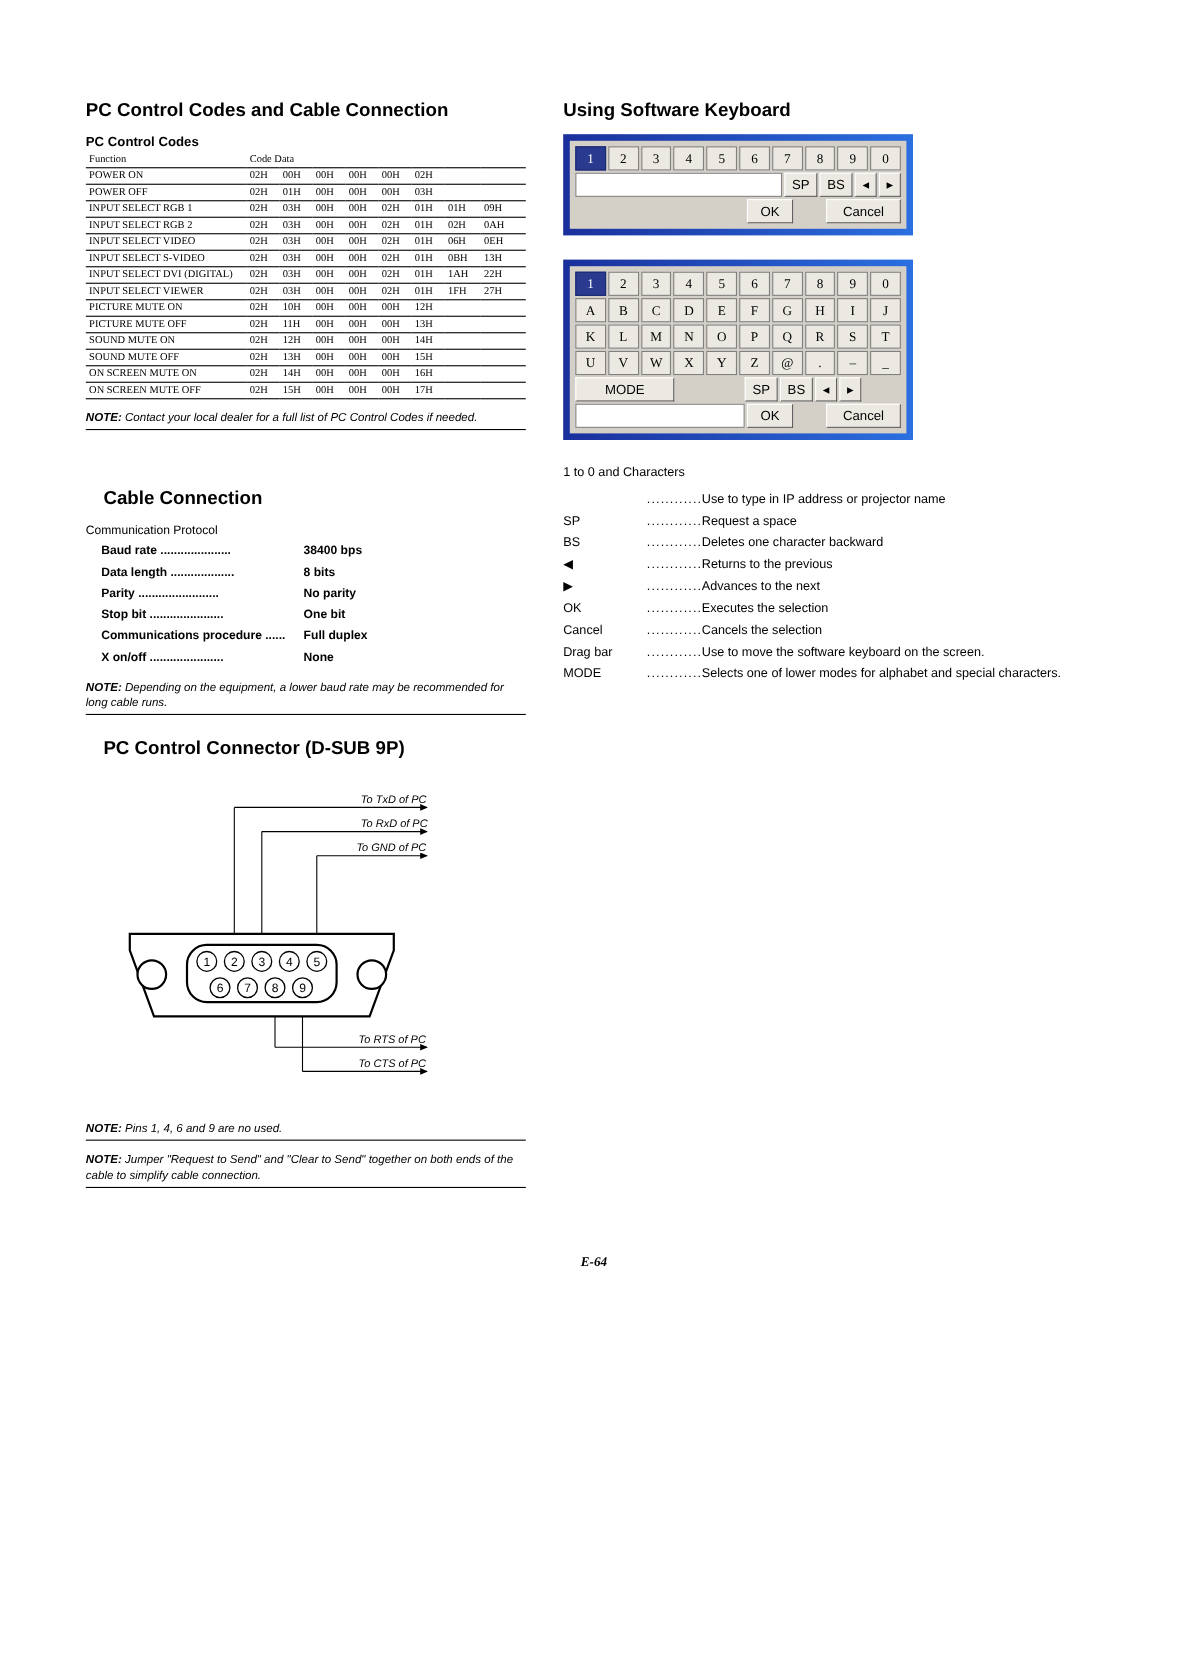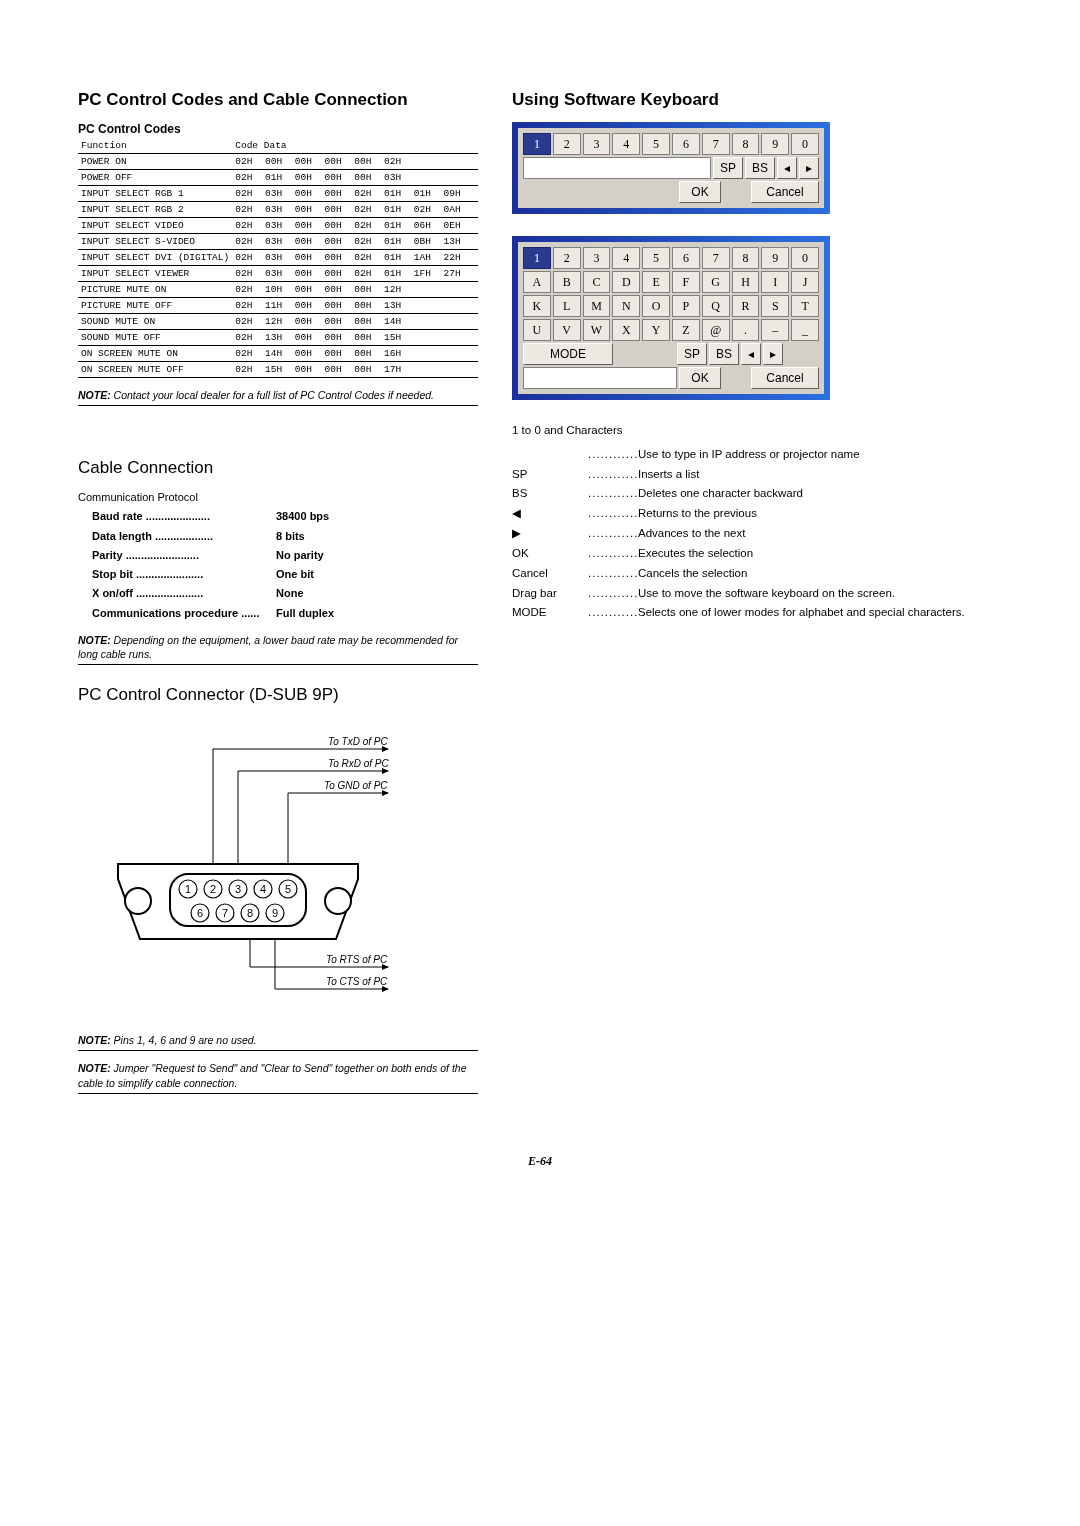--- a/index.html
+++ b/index.html
@@ -22,32 +22,32 @@
   }
   .col-left { flex: 0 0 400px; }
   .col-right { flex: 1; }
   h1 {
     font-size: 17px;
     font-weight: 900;
     margin: 0 0 12px 0;
   }
   h2 {
     font-size: 17px;
-    font-weight: 400;
-    margin: 0 0 10px 0;
+    font-weight: 700;
+    margin: 0 0 10px 16px;
   }
   h3 {
     font-size: 12px;
     font-weight: bold;
     margin: 4px 0 2px 0;
   }
   .codes-table {
     border-collapse: collapse;
     width: 100%;
-    font-family: Liberation Mono, monospace;
+    font-family: Liberation Serif, serif;
     font-stretch: condensed;
   }
   .codes-table th, .codes-table td {
     font-size: 9.5px;
     text-align: left;
     padding: 2px 3px;
     white-space: nowrap;
   }
   .codes-table tr { border-bottom: 0.75px solid #000; }
   .codes-table thead th { font-weight: normal; }
@@ -327,26 +327,26 @@
             </div>
             <div class="row">
               <div class="label">Parity ........................</div>
               <div class="val"> No parity</div>
             </div>
             <div class="row">
               <div class="label">Stop bit ......................</div>
               <div class="val"> One bit</div>
             </div>
             <div class="row">
+              <div class="label">Communications procedure ......</div>
+              <div class="val"> Full duplex</div>
+            </div>
+            <div class="row">
               <div class="label">X on/off ......................</div>
               <div class="val"> None</div>
-            </div>
-            <div class="row">
-              <div class="label">Communications procedure ......</div>
-              <div class="val"> Full duplex</div>
             </div>
           </div>
       </div>
 
       <div class="note">
         <strong>NOTE:</strong><span> Depending on the equipment, a lower baud rate may be recommended for long cable runs.</span>
       </div>
 
       <h2 class="pc-connector-heading">PC Control Connector (D-SUB 9P)</h2>
 
@@ -521,21 +521,21 @@
         <div style="margin-bottom:6px;">1 to 0 and Characters</div>
         <div id="defs-rows">
             <div class="def-row">
               <div class="term"></div>
               <div class="dots2">..................</div>
               <div class="desc">Use to type in IP address or projector name</div>
             </div>
             <div class="def-row">
               <div class="term">SP</div>
               <div class="dots2">..................</div>
-              <div class="desc">Inserts a list</div>
+              <div class="desc">Request a space</div>
             </div>
             <div class="def-row">
               <div class="term">BS</div>
               <div class="dots2">..................</div>
               <div class="desc">Deletes one character backward</div>
             </div>
             <div class="def-row">
               <div class="term">◀</div>
               <div class="dots2">..................</div>
               <div class="desc">Returns to the previous</div>

